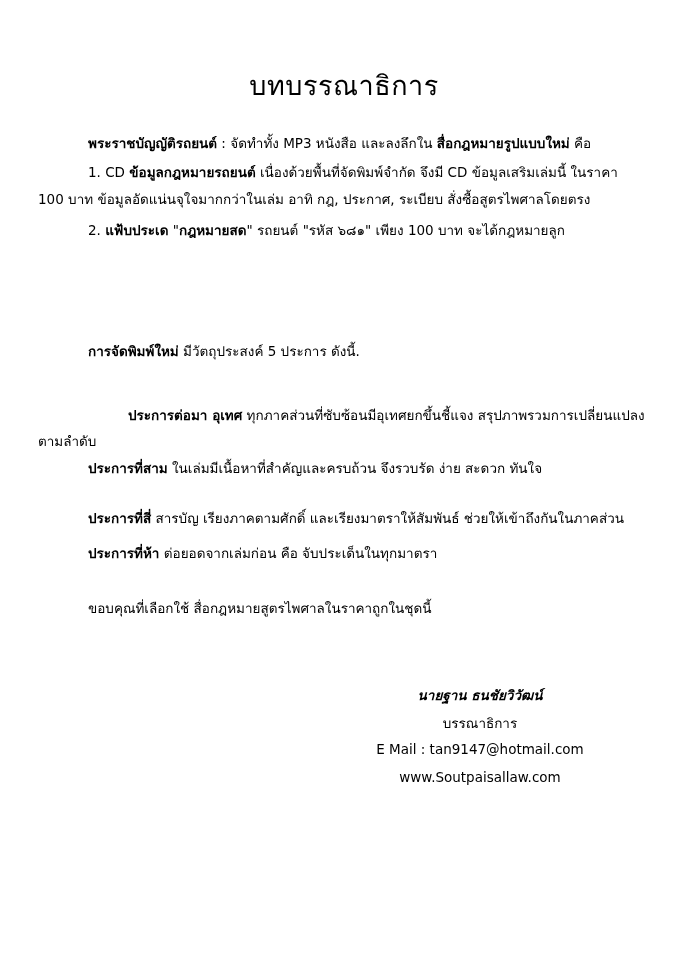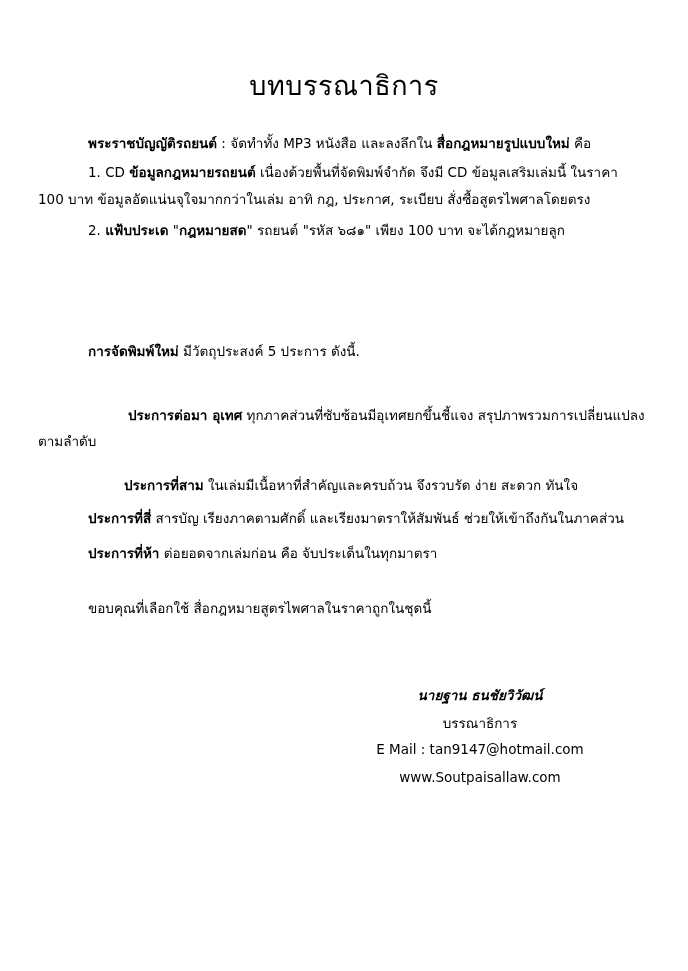--- a/index.html
+++ b/index.html
@@ -71,21 +71,21 @@
   <div class="line" style="left:88px; top:306px;margin-top:36px;">
     <b>การจัดพิมพ์ใหม่</b><span>  มีวัตถุประสงค์  5  ประการ  ดังนี้.</span>
   </div>
 
 
   <div class="line" style="left:88px; top:406px;margin-left:40px;">
     <b>ประการต่อมา  อุเทศ</b><span>   ทุกภาคส่วนที่ซับซ้อนมีอุเทศยกขึ้นชี้แจง   สรุปภาพรวมการเปลี่ยนแปลง</span>
   </div>
   <div class="line" style="left:38px; top:432px;">ตามลำดับ</div>
 
-  <div class="line" style="left:88px; top:476px;margin-left:36px;">
+  <div class="line" style="left:88px; top:459px;">
     <b>ประการที่สาม</b><span>  ในเล่มมีเนื้อหาที่สำคัญและครบถ้วน  จึงรวบรัด  ง่าย  สะดวก  ทันใจ</span>
   </div>
 
   <div class="line" style="left:88px; top:509px;">
     <b>ประการที่สี่</b><span>  สารบัญ  เรียงภาคตามศักดิ์  และเรียงมาตราให้สัมพันธ์  ช่วยให้เข้าถึงกันในภาคส่วน</span>
   </div>
 
   <div class="line" style="left:88px; top:544px;">
     <b>ประการที่ห้า</b><span>  ต่อยอดจากเล่มก่อน   คือ   จับประเด็นในทุกมาตรา</span>
   </div>

